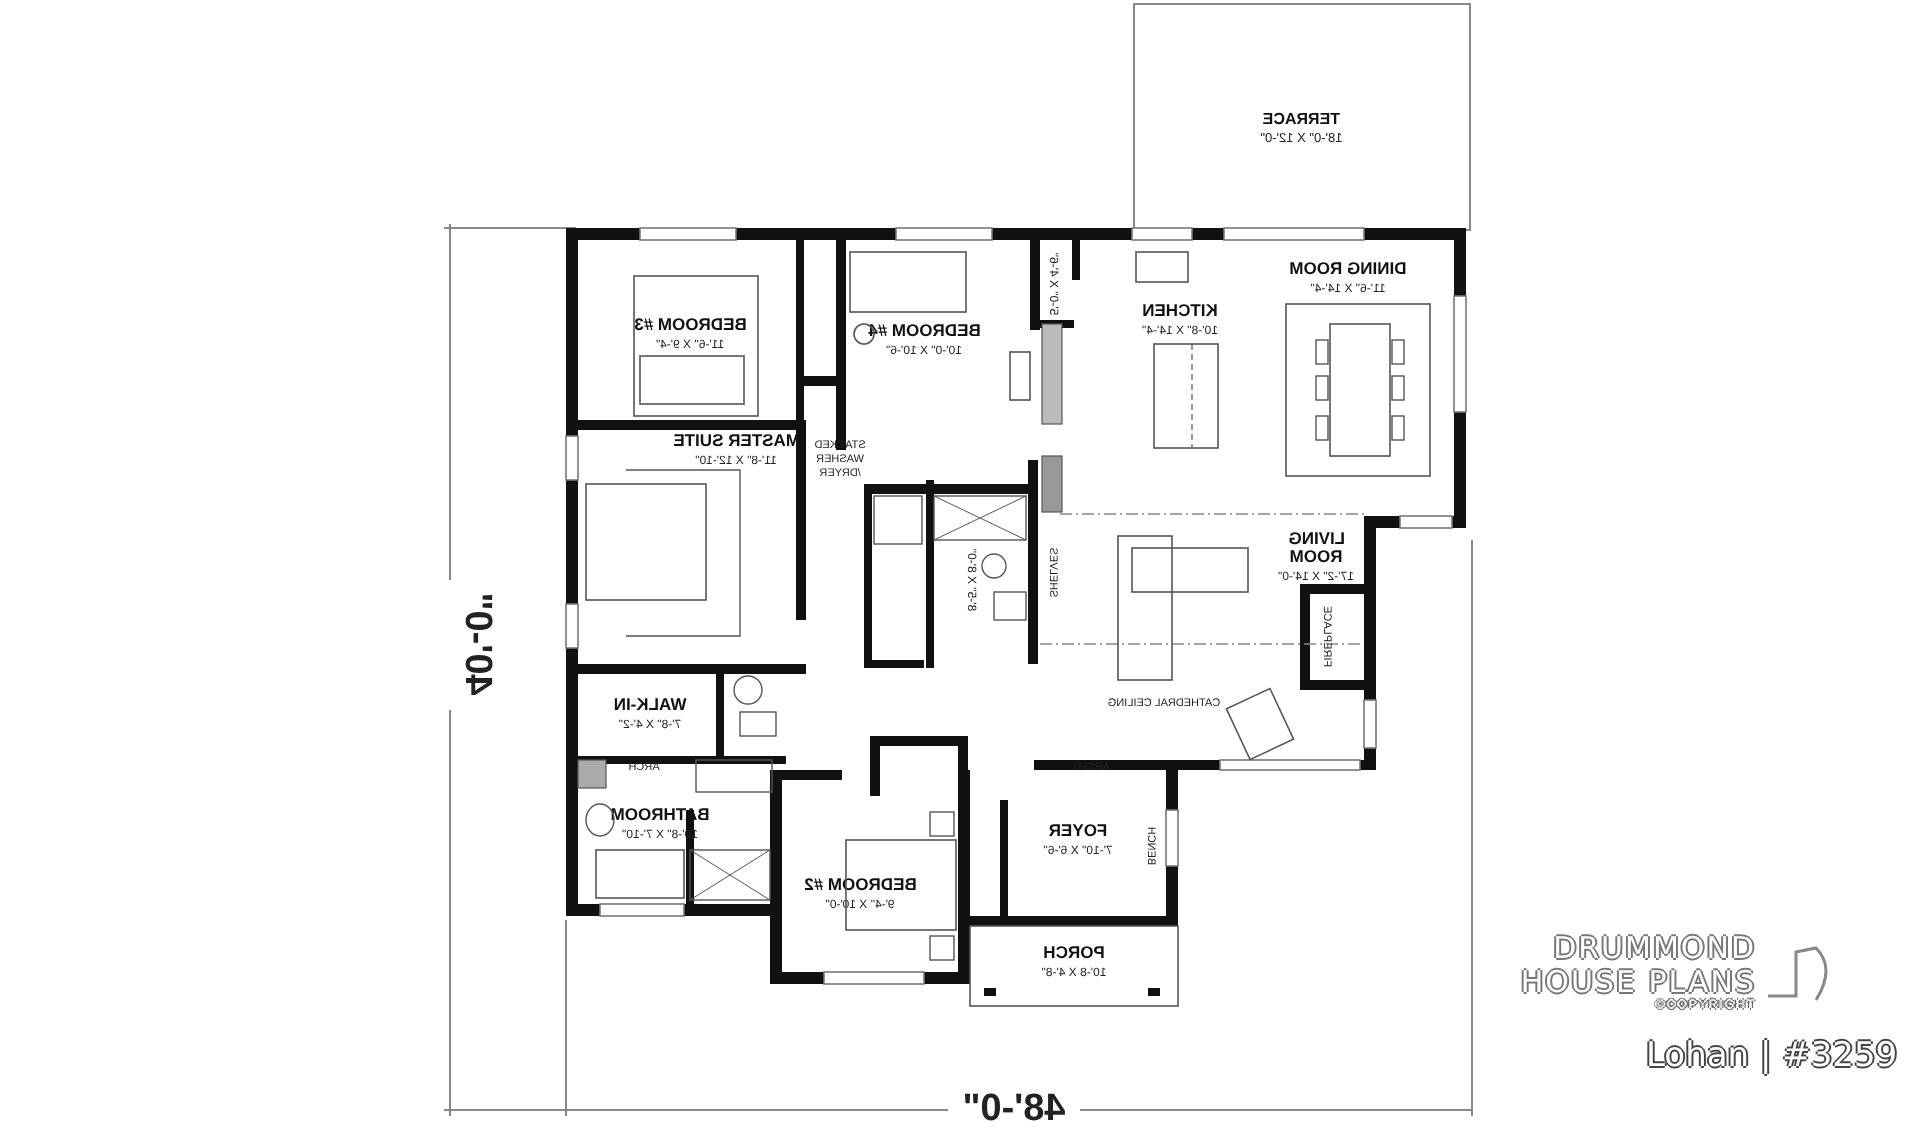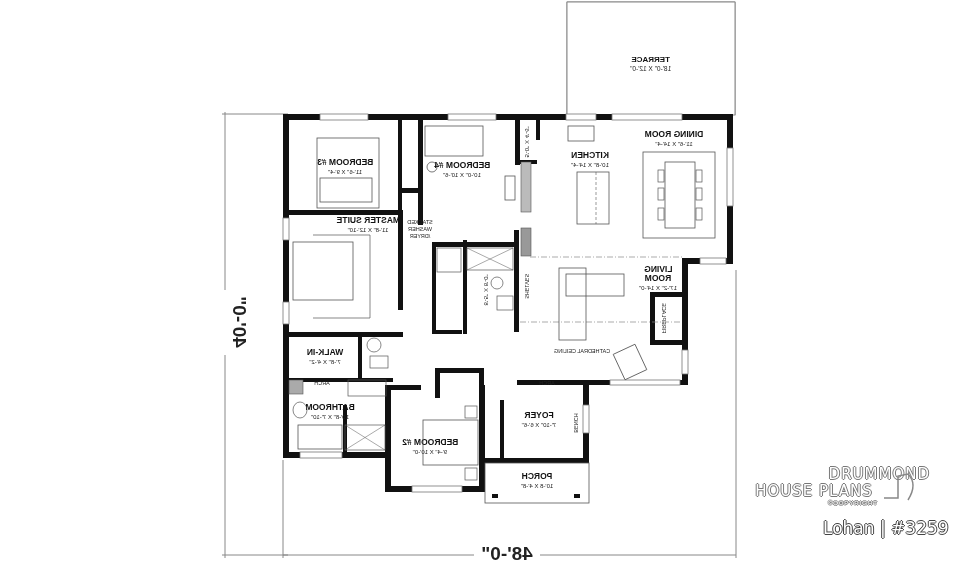--- a/index.html
+++ b/index.html
@@ -4,22 +4,22 @@
 <style>
   html, body { margin:0; padding:0; background:#ffffff; }
   body { width:960px; height:569px; position:relative; overflow:hidden; font-family:"Liberation Sans", sans-serif; }
   #plan { position:absolute; left:0; top:0; width:960px; height:569px; }
   .lbl { font-family:"Liberation Sans", sans-serif; font-weight:bold; fill:#111; }
   .dim { font-family:"Liberation Sans", sans-serif; fill:#222; }
   .mir { transform-box: fill-box; transform-origin: center; transform: scaleX(-1); }
   .brand { position:absolute; left:750px; top:466px; width:180px; text-align:right; }
   .brand .l1, .brand .l2 { font-family:"DejaVu Sans", sans-serif; color:#fff; letter-spacing:1px;
        text-shadow: -1px 0 #777, 1px 0 #777, 0 -1px #777, 0 1px #777; line-height:17px; }
-  .brand .l1 { font-size:15px; }
-  .brand .l2 { font-size:15px; margin-right:52px;text-align:center; }
+  .brand .l1 { font-size:15px; margin-right:52px; }
+  .brand .l2 { font-size:15px; margin-right:52px; }
   .brand .copy { font-size:6px; color:#fff; text-shadow:-1px 0 #666,1px 0 #666,0 -1px #666,0 1px #666; margin-right:52px; letter-spacing:1px; }
   .brand .name { position:absolute; top:52px; left:34px; font-size:17px; color:#fff; font-family:"DejaVu Sans", sans-serif;
        text-shadow: -1px 0 #444, 1px 0 #444, 0 -1px #444, 0 1px #444; white-space:nowrap;padding-left:39px; }
   .brand .logo { position:absolute; right:10px; top:2px; width:40px; height:36px; }
 </style>
 </head>
 <body>
 
 <svg id="plan" viewBox="0 0 960 569" xmlns="http://www.w3.org/2000/svg">
 

